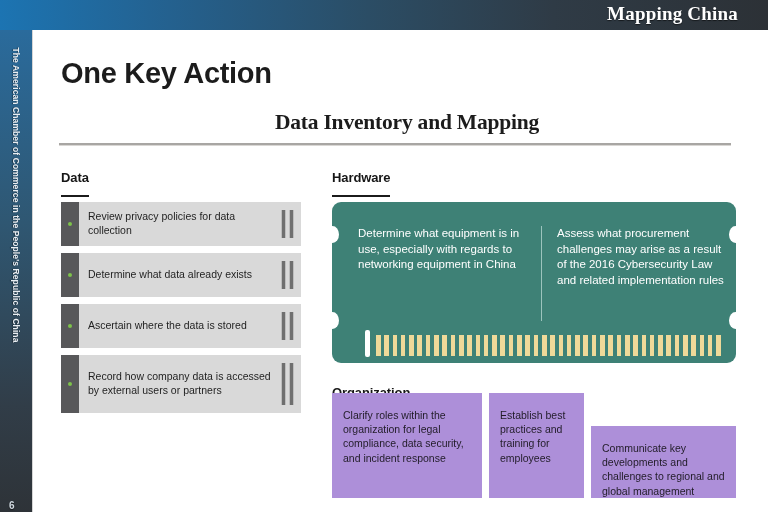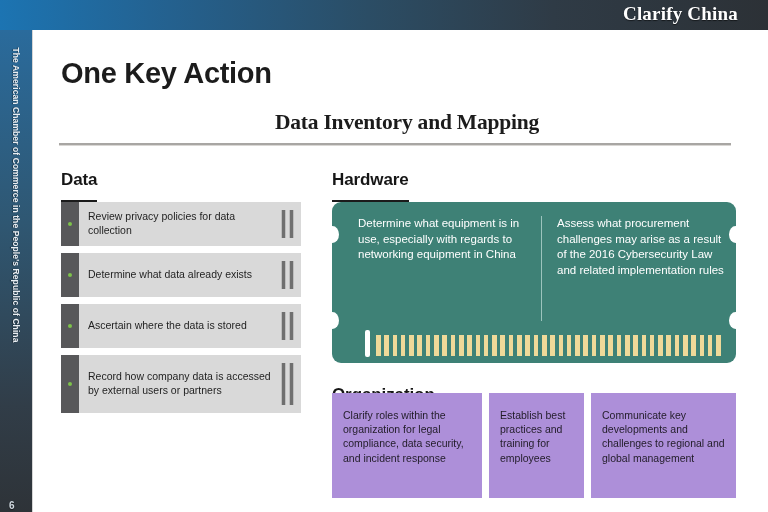--- a/index.html
+++ b/index.html
@@ -104,21 +104,21 @@
     position: absolute;
     left: 26px; top: 113px;
     width: 672px; height: 3px;
     background: #a8a6a3;
     border-bottom: 1px solid #d9d7d4;
   }
 
   
   .sec-head {
     position: absolute;
-    font-size: 17px;
+    font-size: 13px;
     font-weight: 700;
     color: #161616;
     padding-bottom: 10px;
     border-bottom: 2.5px solid #1b1b1b;
     letter-spacing: -0.1px;
   }
   #head-data       { left: 28px;  top: 140px; }
   #head-hardware   { left: 299px; top: 140px; }
   #head-organization { left: 299px; top: 331px; margin-top: 24px; }
 
@@ -197,21 +197,21 @@
   .ram-notch.left  { left: -6px; }
   .ram-notch.right { right: -6px; }
   .ram-notch.n1 { top: 24px; }
   .ram-notch.n2 { top: 110px; }
 
   #ram-cols {
     position: absolute;
     left: 0; top: 0;
     width: 404px; height: 119px;
     display: flex;
-    padding: 14px 12px 0 26px;
+    padding: 24px 12px 0 26px;
   }
   .ram-col {
     flex: 1 1 50%;
     font-size: 11.5px;
     line-height: 15.6px;
     color: #ffffff;
   }
   .ram-col.right {
     border-left: 1px solid #9cc4bd;
     padding-left: 15px;
@@ -248,29 +248,29 @@
   }
   .org-card {
     background: #ad8fd9;
     padding: 15px 10px 9px 11px;
     font-size: 10.5px;
     line-height: 14.2px;
     color: #211c28;
   }
   .org-card.c1 { flex: 0 0 150px; }
   .org-card.c2 { flex: 0 0 95px; }
-  .org-card.c3 { flex: 1 1 auto; }
+  .org-card.c3 { flex: 1 1 auto; margin-top: 33px; }
 </style>
 </head>
 <body>
 
 <div id="stage">
 
   <div id="header-band">
-    <div id="brand-title">Clarify China</div>
+    <div id="brand-title">Mapping China</div>
   </div>
 
   <div id="side-rail">
     <div id="rail-text">The American Chamber of Commerce in the People's Republic of China</div>
     <div id="page-number">6</div>
   </div>
 
   <div id="slide">
 
     <div id="slide-title">One Key Action</div>

